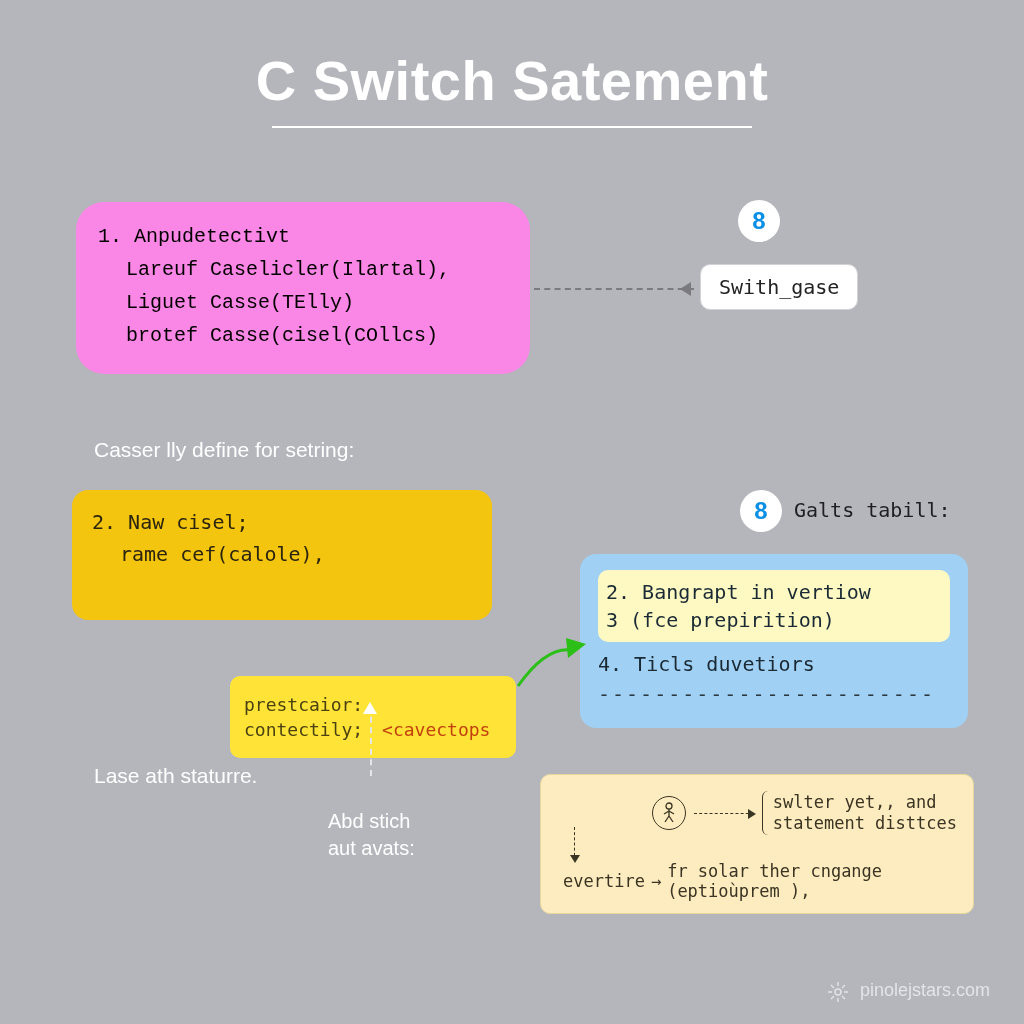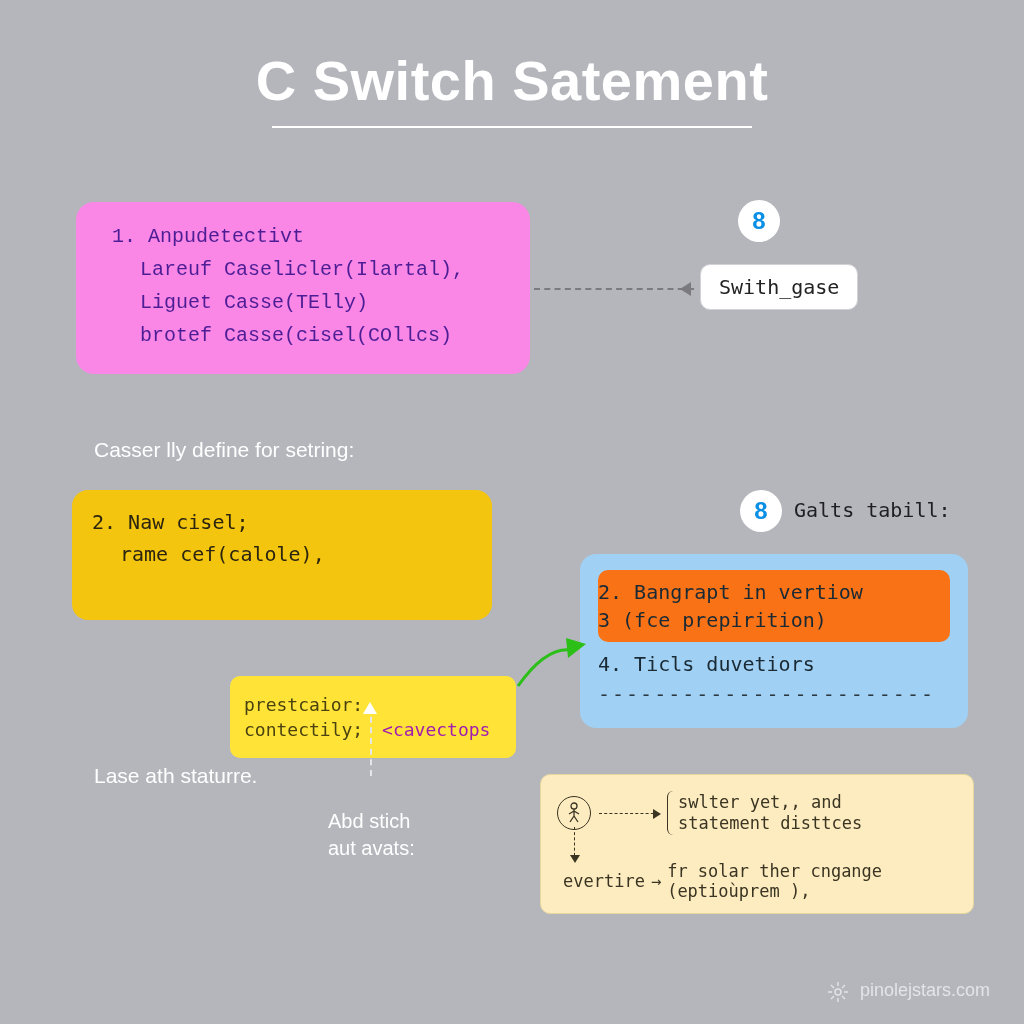--- a/index.html
+++ b/index.html
@@ -31,25 +31,25 @@
   }
 
   
   .pink-box {
     position: absolute;
     top: 202px;
     left: 76px;
     width: 454px;
     height: 172px;
     background: #fa87e6;
-    border-radius: 18px;
-    padding: 18px 36px;
+    border-radius: 28px;
+    padding: 18px 22px;
     font-family: "Consolas", "Courier New", monospace;
     font-size: 20px;
-    color: #4c1d95;
+    color: #000000;
     line-height: 1.65;
   }
 
   
   .badge {
     position: absolute;
     width: 42px; height: 42px;
     background: #ffffff;
     border-radius: 50%;
     color: #0a8fe6;
@@ -113,21 +113,21 @@
     top: 676px; left: 230px;
     width: 286px;
     background: #ffe437;
     border-radius: 10px;
     padding: 16px 14px;
     font-family: "Consolas", monospace;
     font-size: 18px;
     color: #4a4210;
     line-height: 1.4;
   }
-  .yellow-tag .kw { color: #a21caf; }
+  .yellow-tag .kw { color: #c2410c; }
 
   
   .badge-2 { top: 490px; left: 740px; }
   .galts-label {
     position: absolute;
     top: 498px; left: 794px;
     color: #1e1e23;
     font-family: "Consolas", monospace;
     font-size: 20px;
   }
@@ -138,23 +138,23 @@
     top: 554px; left: 580px;
     width: 388px; height: 174px;
     background: #a0d0f3;
     border-radius: 16px;
     padding: 16px 18px 14px 18px;
     font-family: "Consolas", monospace;
     font-size: 20px;
     color: #1a2a35;
   }
   .green-chip {
-    background: #f97316;
+    background: #fef9c3;
     border-radius: 10px;
-    padding: 8px 0;
+    padding: 8px 8px;
     line-height: 1.4;
     margin-bottom: 10px;
   }
   .blue-line4 { margin-top: 6px; }
   .blue-dash {
     margin-top: 6px;
     letter-spacing: 2px;
     color: #2b3942;
   }
 
@@ -205,21 +205,21 @@
     border: 1px solid #e7d79e;
     border-radius: 10px;
     font-family: "Consolas", monospace;
     font-size: 17px;
     color: #3a3422;
   }
   .cream-row1, .cream-row2 {
     position: absolute;
     display: flex; align-items: center;
   }
-  .cream-row1 { top: 16px; left: 16px; right: 16px; }
+  .cream-row1 { top: 16px; left: 16px; right: 16px; justify-content: flex-end; }
   .cream-row2 { top: 86px; left: 16px; right: 16px; }
   .figure-icon {
     width: 34px; height: 34px;
     border: 1.5px solid #3a3422;
     border-radius: 50%;
     display:flex;align-items:center;justify-content:center;
     flex-shrink:0;
   }
   .figure-icon svg { display:block; }
   .cream-dash-h {

